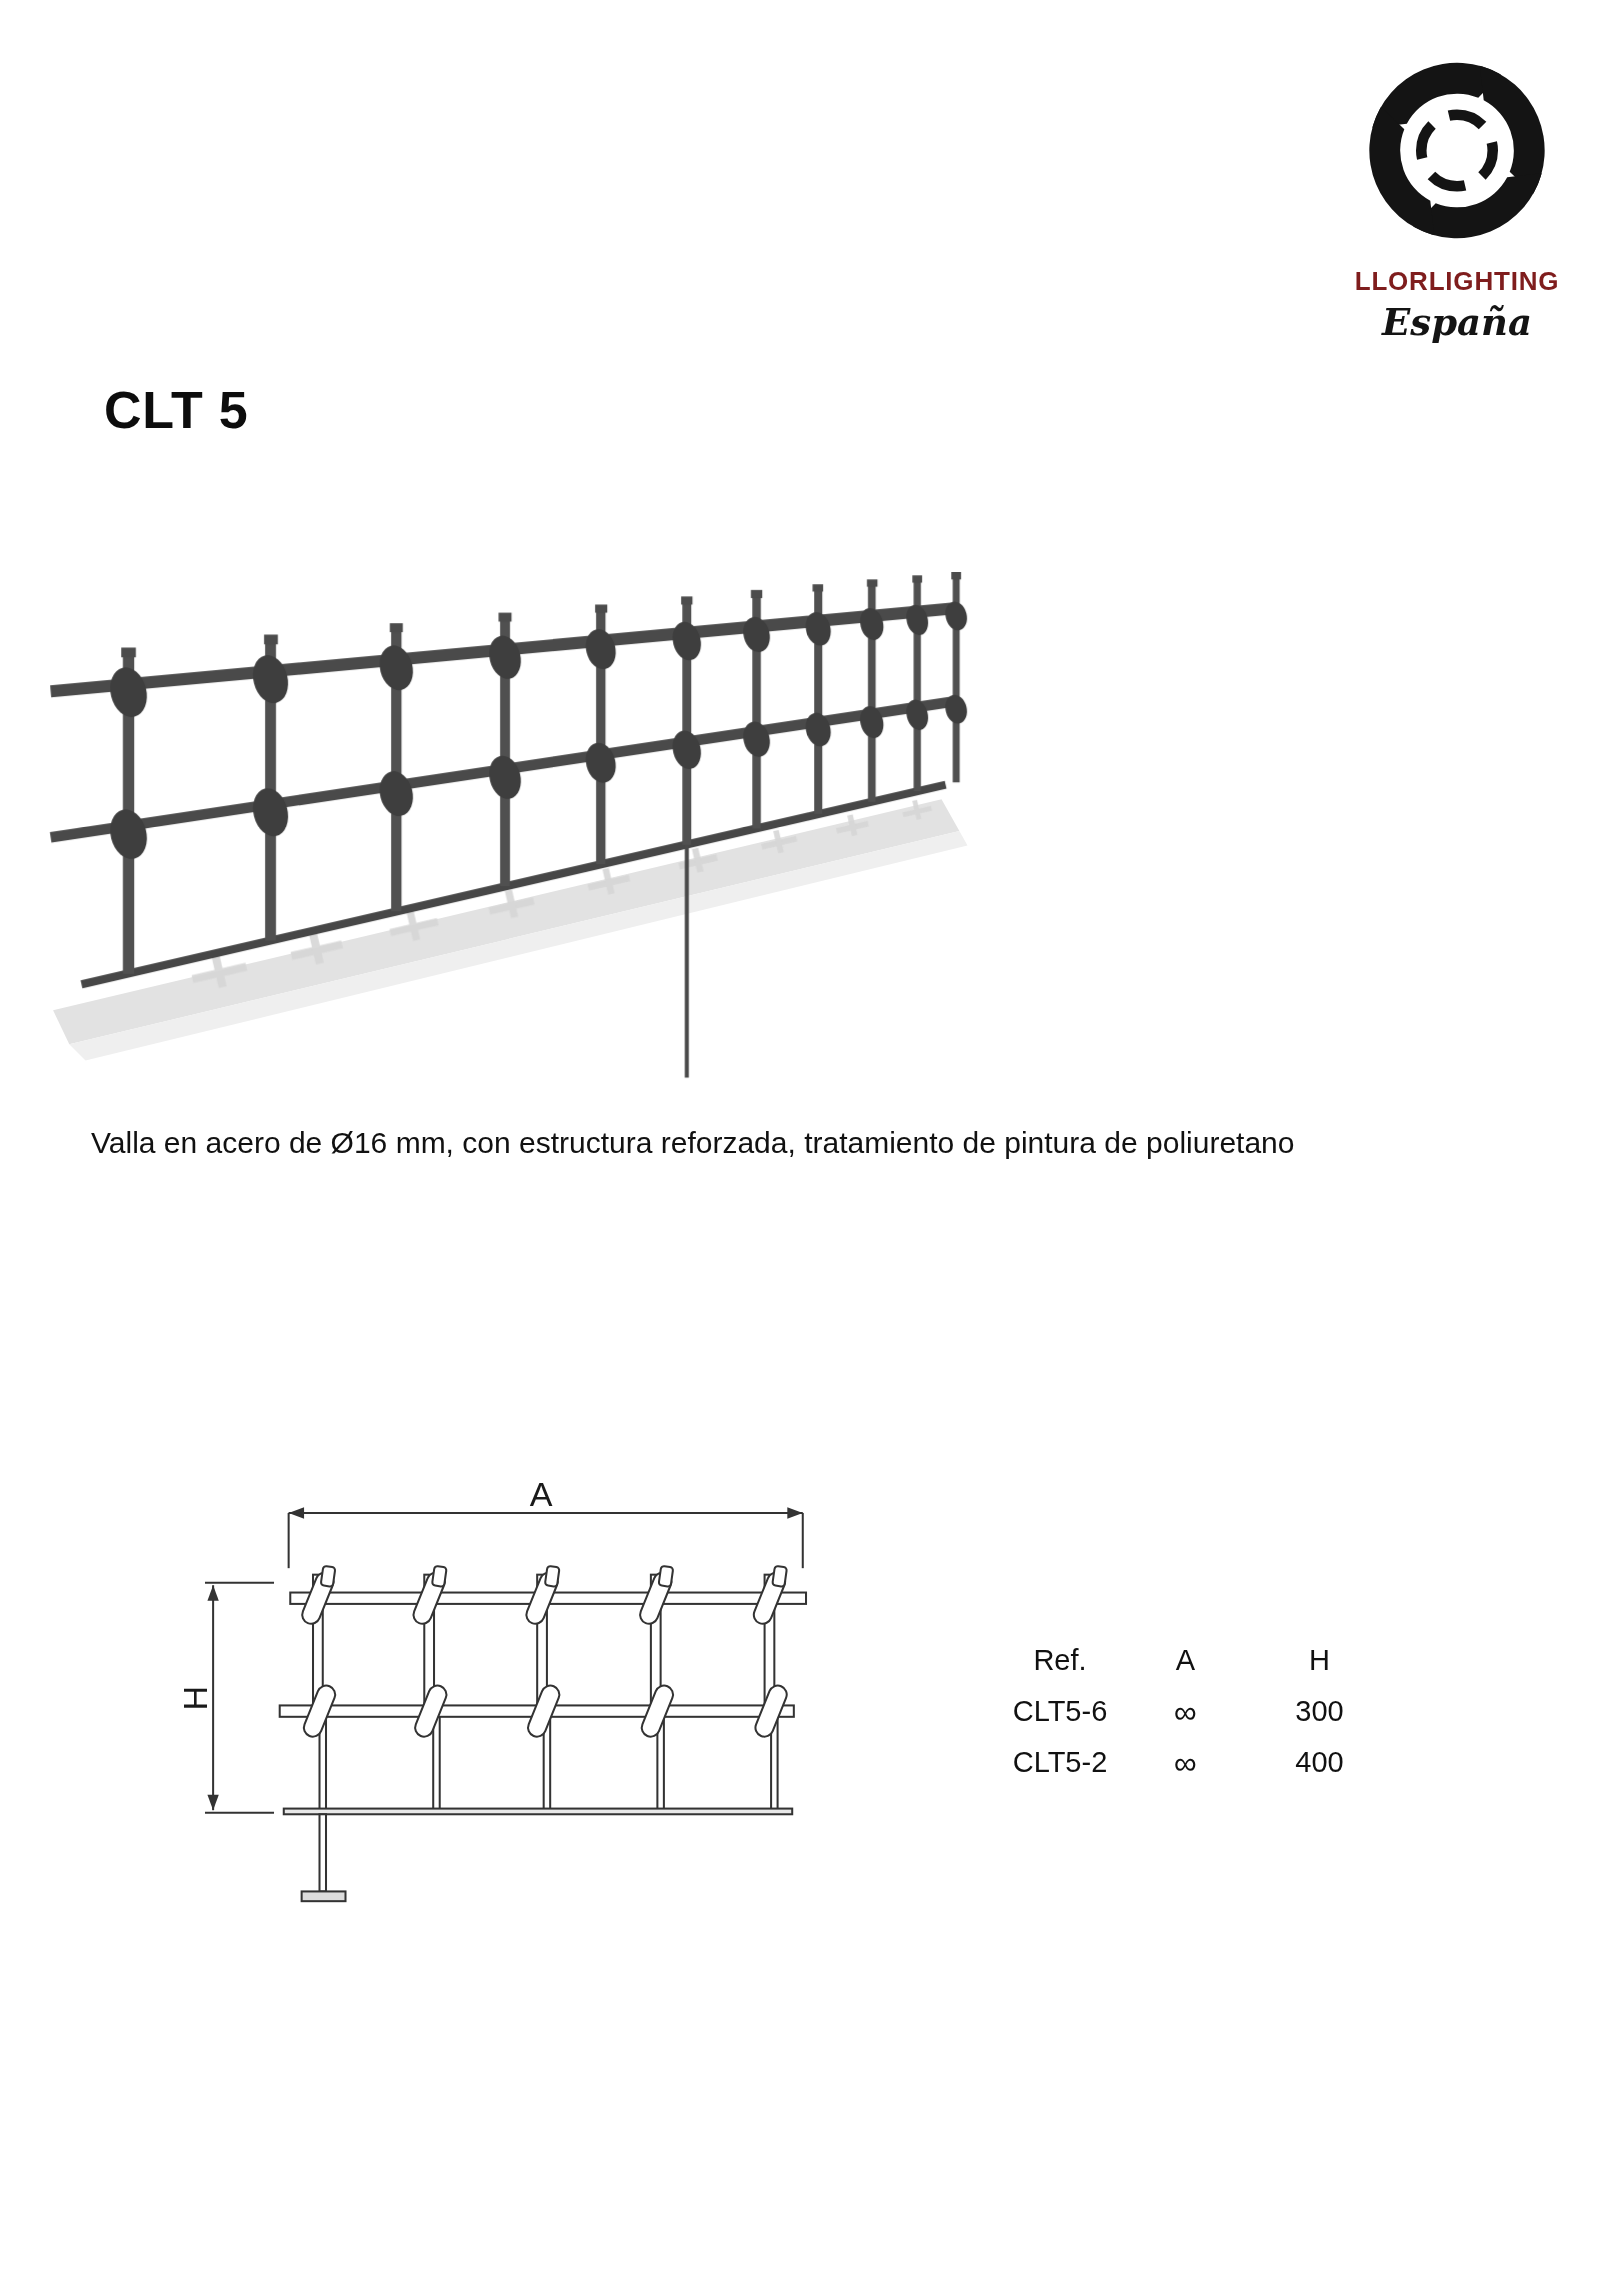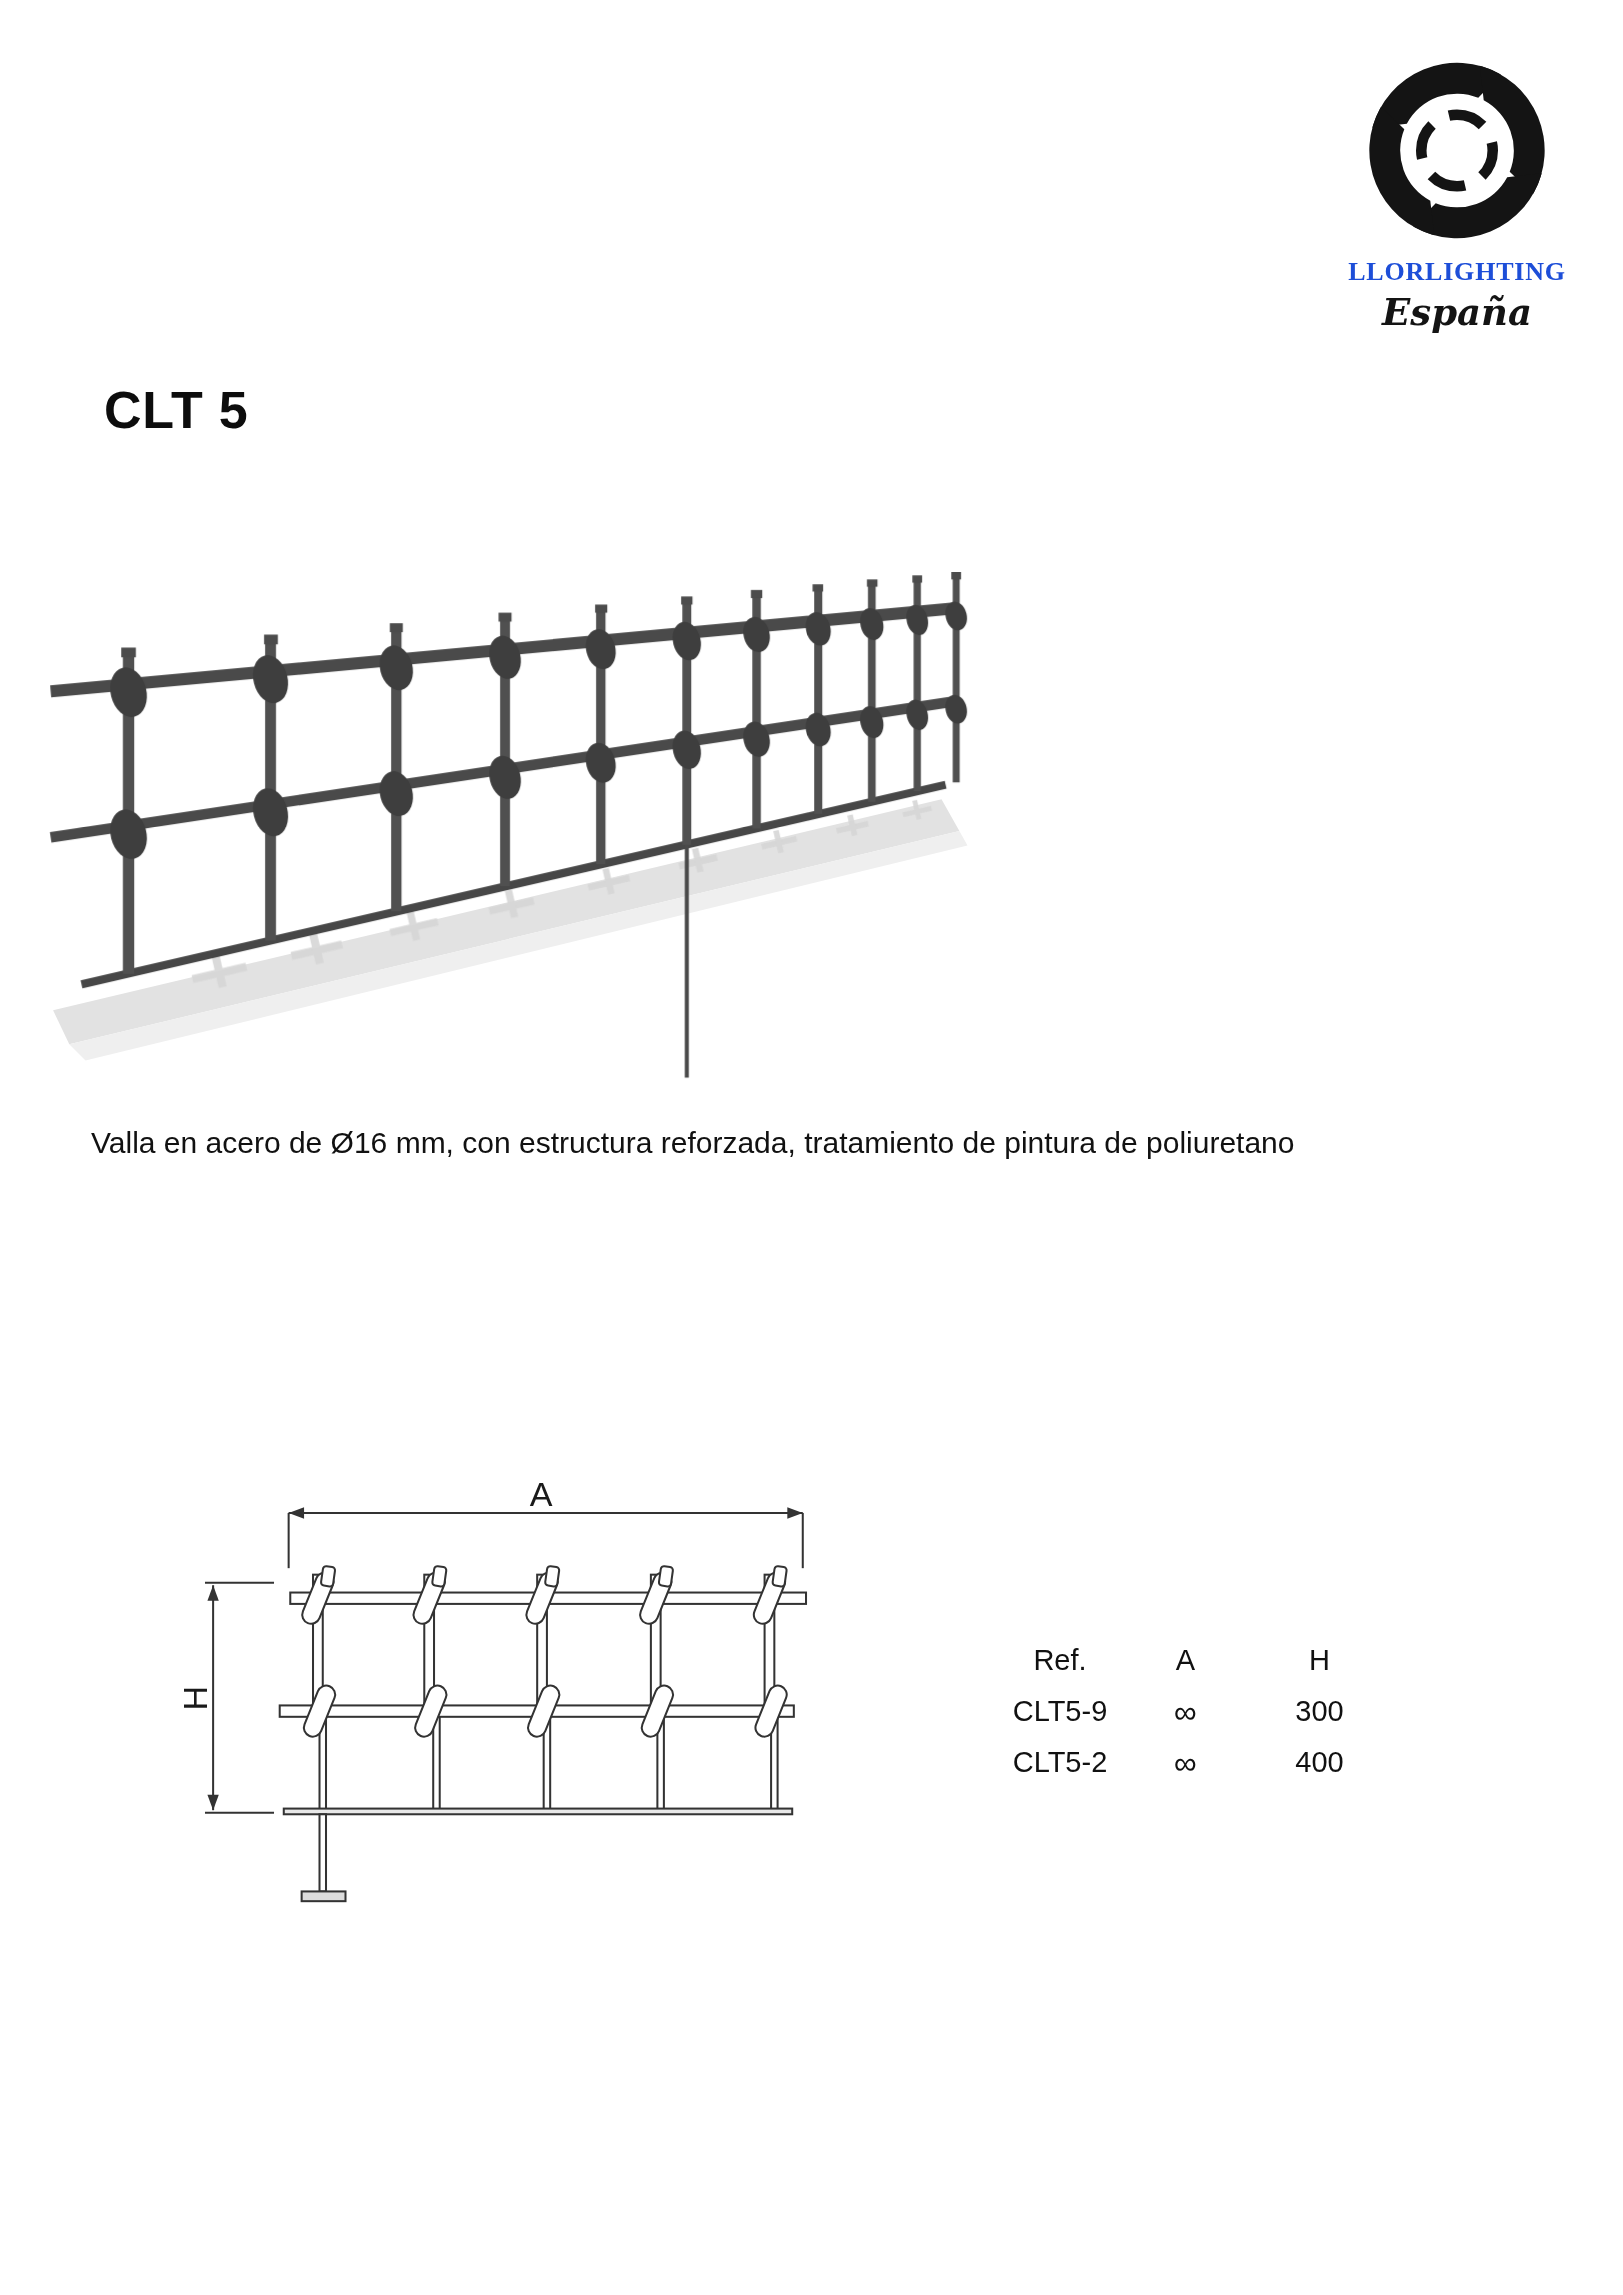--- a/index.html
+++ b/index.html
@@ -5,22 +5,22 @@
   html,body{margin:0;padding:0;background:#ffffff;}
   .page{
     position:relative;width:1623px;height:2295px;background:#ffffff;overflow:hidden;
     font-family:"Liberation Sans",sans-serif;color:#111111;
   }
   .abs{position:absolute;}
   
   .logo-wrap{position:absolute;left:1331px;top:49px;width:252px;text-align:center;}
   .logo-svg{display:block;margin:0 auto;}
   .brand{
-    font-size:26px;font-weight:bold;letter-spacing:0.8px;color:#1d4ed8;margin-top:5px;
-    font-family:Liberation Serif, serif;
+    font-size:26px;font-weight:bold;letter-spacing:0.8px;color:#7f1d1d;margin-top:14px;
+    font-family:Liberation Sans, sans-serif;
   }
   .country{
     font-family:"DejaVu Serif",serif;font-style:italic;font-weight:600;
     font-size:37px;color:#141414;margin-top:3px;
   }
   
   .title{
     position:absolute;left:104px;top:380px;font-size:52px;font-weight:bold;
     letter-spacing:0.8px;color:#0d0d0d;
   }
@@ -264,21 +264,21 @@
 
     <text x="446" y="46" font-family="Liberation Sans, sans-serif" font-size="42" fill="#1a1a1a" text-anchor="middle">A</text>
     <text transform="translate(34 282) rotate(-90)" font-family="Liberation Sans, sans-serif" font-size="42" fill="#1a1a1a" text-anchor="middle">H</text>
   </svg>
 
   <div class="spec">
     <div class="cell">Ref.</div>
     <div class="cell">A</div>
     <div class="cell">H</div>
 
-    <div class="cell">CLT5-9</div>
+    <div class="cell">CLT5-6</div>
     <div class="cell inf">∞</div>
     <div class="cell">300</div>
 
     <div class="cell">CLT5-2</div>
     <div class="cell inf">∞</div>
     <div class="cell">400</div>
   </div>
 
 </div>
 

